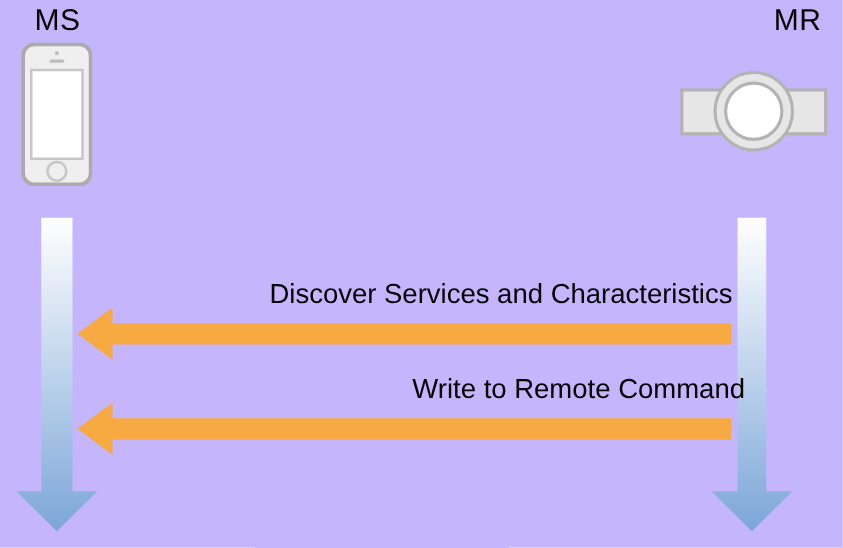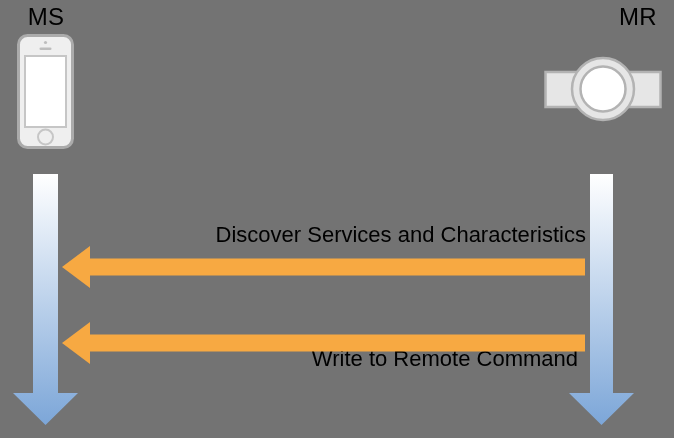--- a/index.html
+++ b/index.html
@@ -4,21 +4,21 @@
 <style>
   html, body { margin: 0; padding: 0; }
   body {
     font-family: "Liberation Sans", sans-serif;
     background: #ffffff;
   }
   .canvas {
     position: relative;
     width: 674px;
     height: 438px;
-    background: #737373;
+    background: #c4b5fd;
     overflow: hidden;
   }
   .abs { position: absolute; }
   .actor-label {
     font-size: 24px;
     color: #000000;
     text-align: center;
     letter-spacing: 0.3px;
   }
   .msg-label {
@@ -77,18 +77,18 @@
       </linearGradient>
     </defs>
     <polygon fill="url(#gradR)" points="21,0 44,0 44,219 65,219 32.5,251 0,219 21,219"></polygon>
   </svg>
 
   <div class="abs msg-label" style="left:62px; top:222px; width:524px;">Discover Services and Characteristics</div>
   <svg class="abs" style="left:62px; top:246px;" width="524" height="43" viewBox="0 0 524 43">
     <polygon points="0,21 28,0 28,12.5 523,12.5 523,29.5 28,29.5 28,42" fill="#F7A942"></polygon>
   </svg>
 
-  <div class="abs msg-label" style="left:54px; top:298px; width:524px;margin-top:48px;">Write to Remote Command</div>
+  <div class="abs msg-label" style="left:72px; top:298px; width:524px;">Write to Remote Command</div>
   <svg class="abs" style="left:62px; top:322px;" width="524" height="43" viewBox="0 0 524 43">
     <polygon points="0,21 28,0 28,12.5 523,12.5 523,29.5 28,29.5 28,42" fill="#F7A942"></polygon>
   </svg>
 
 </div>
 
 </body></html>

